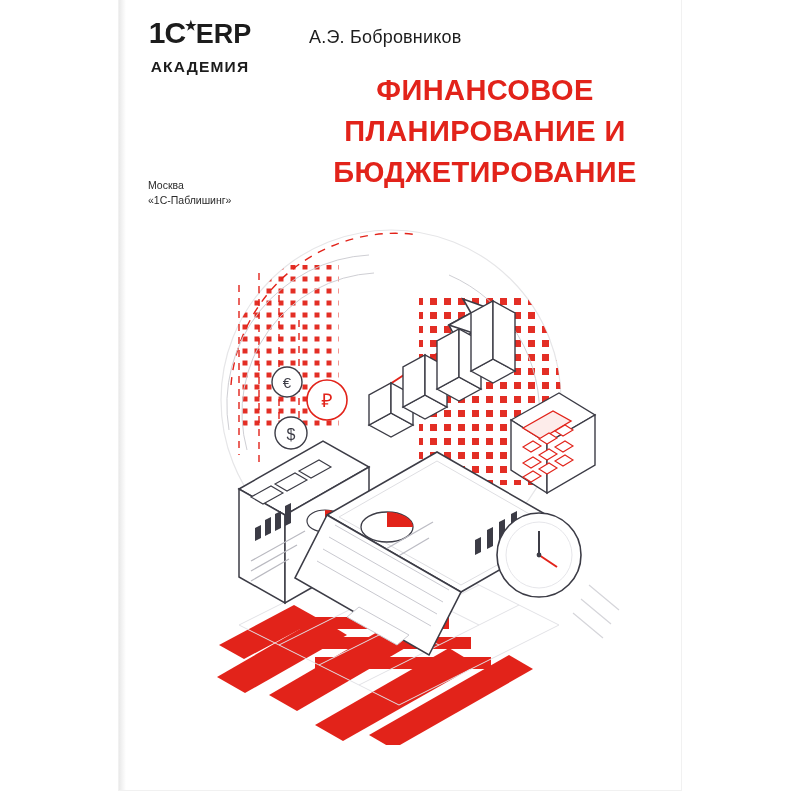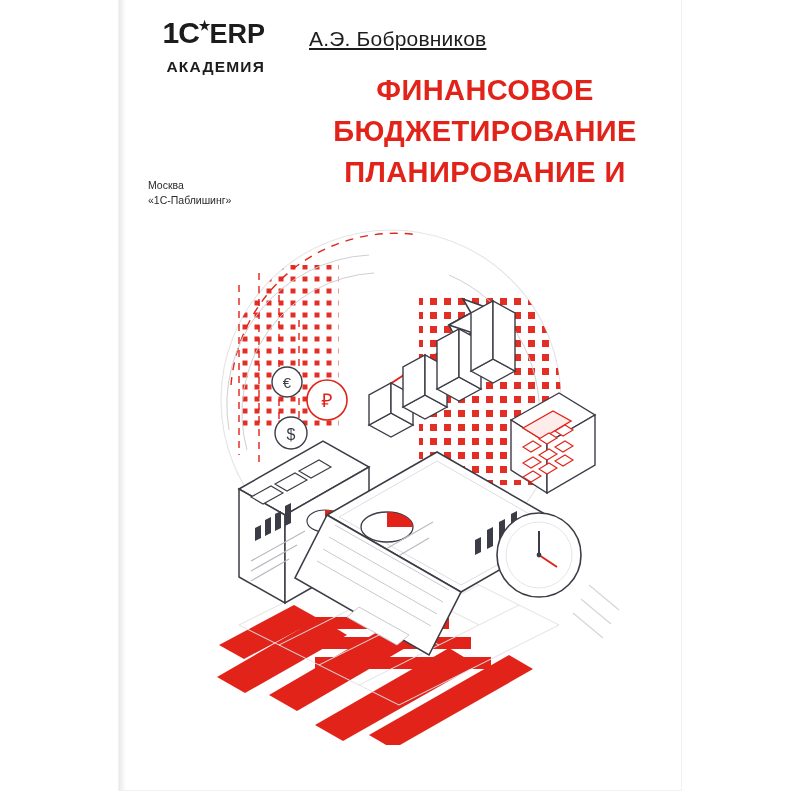--- a/index.html
+++ b/index.html
@@ -36,21 +36,21 @@
     width: 7px;
     background: linear-gradient(to right, #e9e9e9, #ffffff);
   }
 
   
   #logo {
     position: absolute;
     left: 16px;
     top: 18px;
     width: 130px;
-    text-align: right;
+    text-align: center;
     color: #1c1c1c;
   }
   #logo .logo-top {
     font-size: 30px;
     font-weight: bold;
     letter-spacing: -1px;
     line-height: 30px;
     white-space: nowrap;
   }
   #logo .logo-top .star {
@@ -68,24 +68,23 @@
     font-weight: bold;
     letter-spacing: 1.2px;
     line-height: 18px;
   }
 
   
   #author {
     position: absolute;
     left: 190px;
     top: 27px;
-    font-size: 21px;
+    font-size: 18px;
     color: #1d1d1d;
     letter-spacing: 0.2px;
-    text-decoration: underline;
   }
 
   
   #title {
     position: absolute;
     left: 186px;
     top: 70px;
     width: 360px;
     color: #e2231a;
     font-size: 29px;
@@ -126,22 +125,22 @@
       <div class="logo-top">
         <span>1C</span><span class="star">★</span><span class="erp">ERP</span>
       </div>
       <div class="logo-sub">АКАДЕМИЯ</div>
     </div>
 
     <div id="author">А.Э. Бобровников</div>
 
     <div id="title">
       <div>ФИНАНСОВОЕ</div>
+      <div>ПЛАНИРОВАНИЕ И</div>
       <div>БЮДЖЕТИРОВАНИЕ</div>
-      <div>ПЛАНИРОВАНИЕ И</div>
     </div>
 
     <div id="imprint">
       <div>Москва</div>
       <div>«1С-Паблишинг»</div>
     </div>
 
     <div id="art">
       <svg width="562" height="520" viewBox="0 0 562 520" xmlns="http://www.w3.org/2000/svg">
         <defs>

